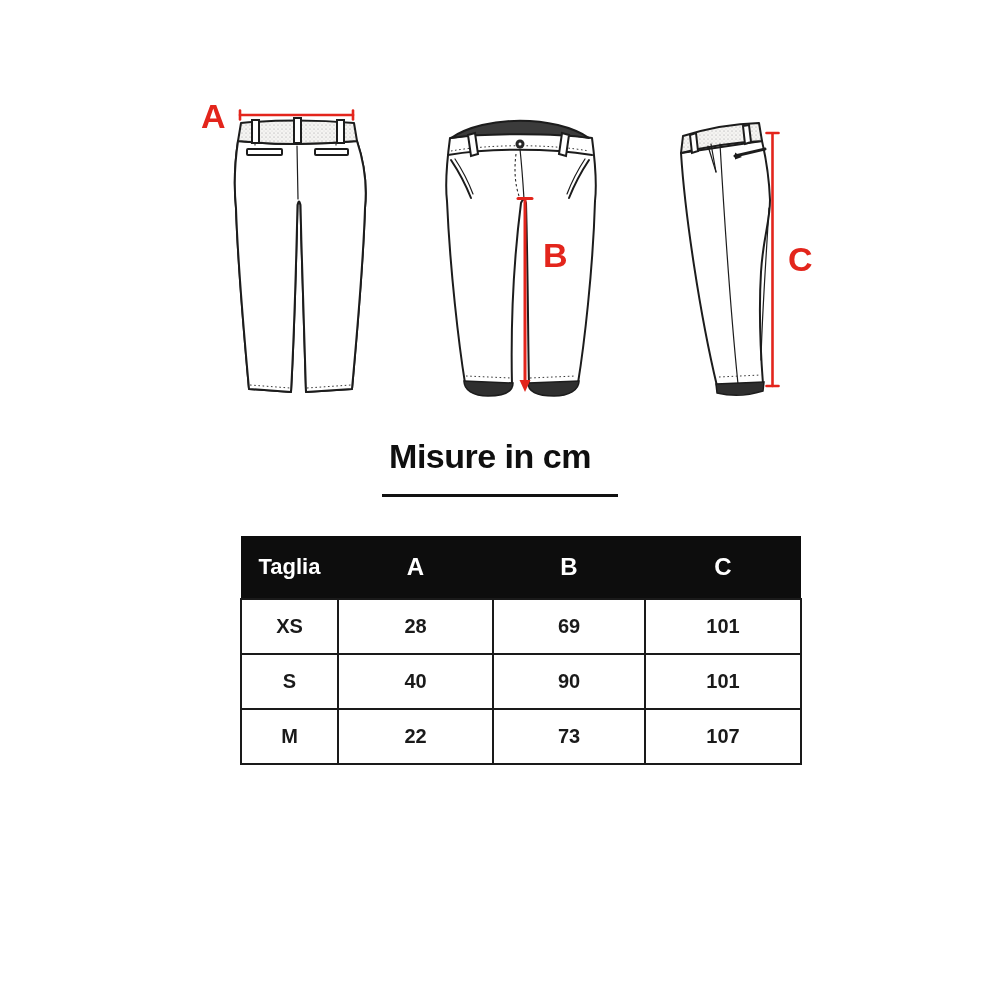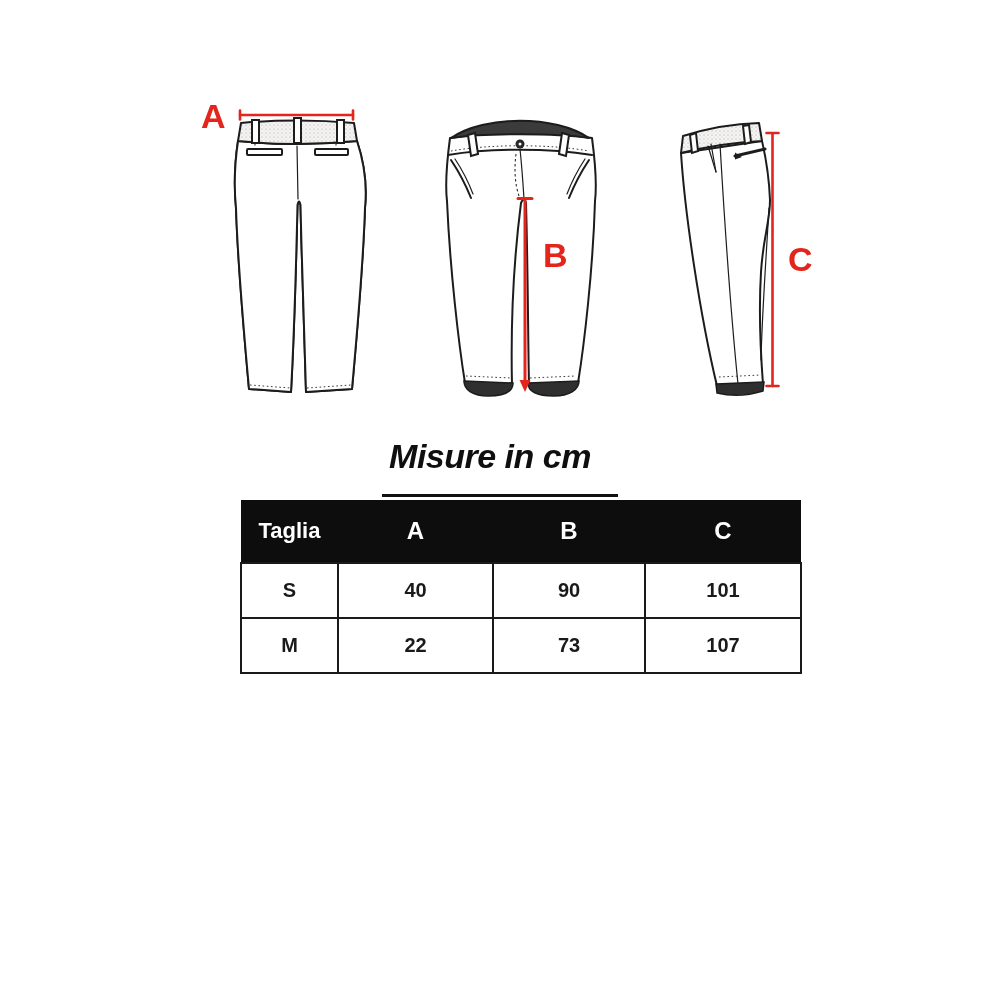--- a/index.html
+++ b/index.html
@@ -7,27 +7,27 @@
     position:relative;width:1000px;height:1000px;background:#ffffff;
     font-family:"Liberation Sans", sans-serif;overflow:hidden;color:#1a1a1a;
   }
   .illustration{position:absolute;}
   .dim-label{
     position:absolute;color:#e3251c;font-weight:800;font-size:34px;line-height:1;
     letter-spacing:0;
   }
   .chart-title{
     position:absolute;left:300px;top:437px;width:380px;text-align:center;
-    font-size:34px;font-weight:800;color:#0f0f0f;letter-spacing:-0.5px;font-style:italic;
+    font-size:34px;font-weight:800;color:#0f0f0f;letter-spacing:-0.5px;
   }
   .title-underline{
     position:absolute;left:382px;top:494px;width:236px;height:3px;background:#111111;
   }
   table.size-table{
-    position:absolute;left:240px;top:500px;width:560px;
+    position:absolute;left:240px;top:536px;width:560px;
     border-collapse:collapse;table-layout:fixed;border-radius:22px;
   }
   table.size-table thead th{
     background:#0d0d0d;color:#ffffff;height:62px;
     font-size:24px;font-weight:bold;text-align:center;border:none;padding:0;
   }
   table.size-table thead th.col-size{font-size:22px;}
   table.size-table tbody td{
     border:2px solid #1a1a1a;background:#ffffff;height:53px;
     text-align:center;vertical-align:middle;
@@ -189,20 +189,26 @@
     <thead>
       <tr>
         <th class="col-size">Taglia</th>
         <th>A</th>
         <th>B</th>
         <th>C</th>
       </tr>
     </thead>
     <tbody>
       <tr>
+        <td>XS</td>
+        <td>28</td>
+        <td>69</td>
+        <td>101</td>
+      </tr>
+      <tr>
         <td>S</td>
         <td>40</td>
         <td>90</td>
         <td>101</td>
       </tr>
       <tr>
         <td>M</td>
         <td>22</td>
         <td>73</td>
         <td>107</td>

